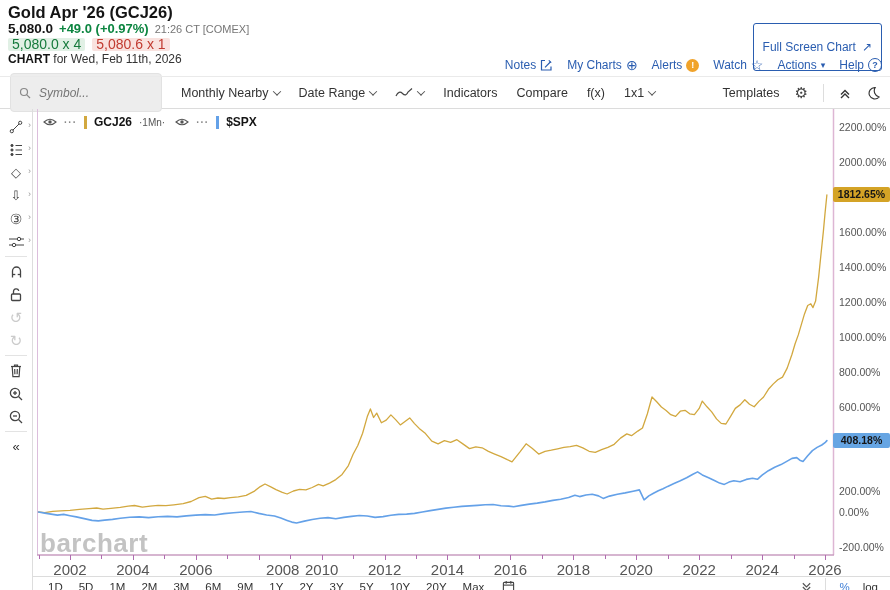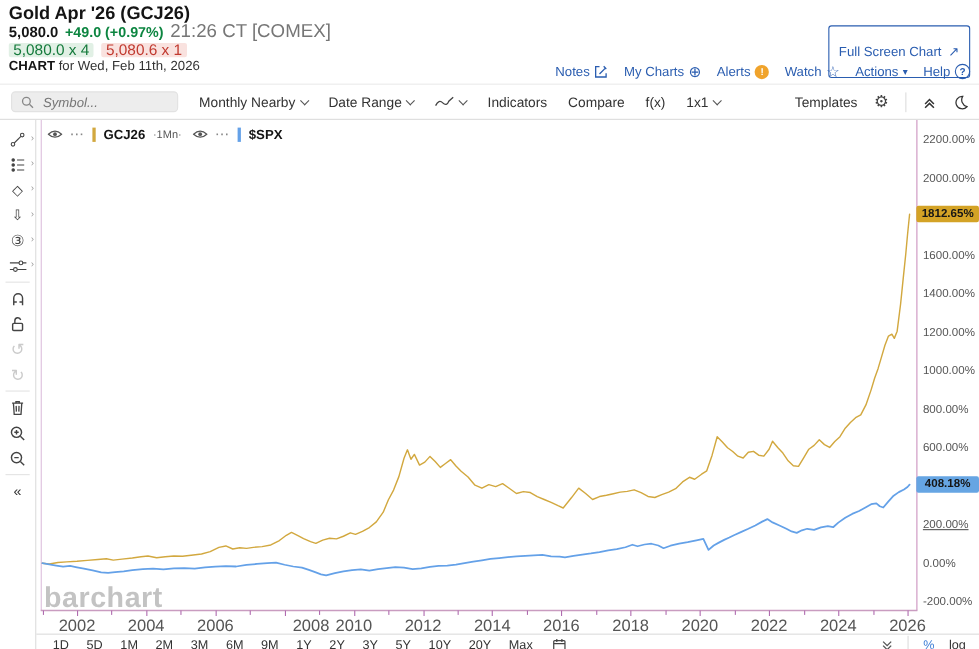--- a/index.html
+++ b/index.html
@@ -7,38 +7,38 @@
   .app{position:relative;width:890px;height:590px;background:#fff;}
   svg{display:block;}
   .icon{display:inline-block;vertical-align:middle;line-height:0;}
 
   
   .hdr{position:relative;height:77px;box-sizing:border-box;padding:3px 8px 0 8px;border-bottom:1px solid #eaeaea;}
   .title{font-size:16.5px;font-weight:bold;color:#141414;line-height:18px;}
   .price-row{display:flex;align-items:baseline;gap:6px;margin-top:1px;line-height:14px;}
   .last{font-size:13.5px;font-weight:bold;color:#141414;}
   .chg{font-size:13px;font-weight:bold;color:#0c8540;}
-  .qtime{font-size:17px;color:#767676;}
+  .qtime{font-size:11px;color:#767676;}
   .chips{display:flex;gap:7px;margin-top:2px;line-height:13px;}
   .chip{font-size:14px;padding:0 4px;border-radius:2px;}
   .chip-bid{background:#e1f0e5;color:#157a3c;}
   .chip-ask{background:#f9e2df;color:#c13a30;}
   .chartfor{margin-top:2px;font-size:12px;color:#333;line-height:13px;}
   .chartfor b{color:#141414;}
   .fs-btn{position:absolute;top:23px;right:8px;display:flex;align-items:center;gap:6px;border:1px solid #2a5db0;border-radius:3px;color:#2a5db0;font-size:12px;padding:16px 9px;cursor:pointer;background:#fff;}
   .links{position:absolute;bottom:4px;right:8px;display:flex;align-items:center;gap:14px;font-size:12px;color:#2a5db0;}
   .lnk{display:flex;align-items:center;gap:4px;cursor:pointer;}
   .badge-orange{display:inline-block;width:13px;height:13px;border-radius:50%;background:#f0a32b;color:#fff;font-size:9px;font-weight:bold;text-align:center;line-height:13px;}
   .circ-q{display:inline-block;width:12px;height:12px;border-radius:50%;border:1.2px solid #2a5db0;font-size:9px;font-weight:bold;text-align:center;line-height:12px;}
   .glyph14{font-size:14px;line-height:14px;}
   .caret-dn{font-size:9px;}
 
   
   .toolbar{display:flex;align-items:center;height:32px;box-sizing:border-box;border-bottom:1px solid #dcdcdc;padding:0 10px;gap:19px;font-size:12.5px;color:#333;}
-  .search{display:flex;align-items:center;gap:6px;background:#ededed;border:1px solid #e2e2e2;border-radius:4px;height:19px;width:152px;padding:0 8px;box-sizing:border-box;}
+  .search{display:flex;align-items:center;gap:6px;background:#ededed;border:1px solid #e2e2e2;border-radius:4px;height:39px;width:152px;padding:0 8px;box-sizing:border-box;}
   .search input{border:none;background:transparent;outline:none;width:100%;font-family:"Liberation Sans",sans-serif;font-style:italic;font-size:12px;color:#777;}
   .tb-item{display:flex;align-items:center;gap:5px;cursor:pointer;white-space:nowrap;}
   .chev{width:5px;height:5px;border-right:1.2px solid #555;border-bottom:1.2px solid #555;transform:rotate(45deg) translate(-1px,-1px);}
   .tb-right{margin-left:auto;display:flex;align-items:center;gap:15px;}
   .vdiv{width:1px;height:18px;background:#ddd;}
   .gear{font-size:15px;color:#444;line-height:15px;}
 
   
   .main{display:flex;height:495px;}
   .sidebar{width:33px;box-sizing:border-box;border-right:1px solid #ddd;padding-top:6px;display:flex;flex-direction:column;align-items:center;}
@@ -366,21 +366,21 @@
           </div>
         <div class="y-axis" id="y-axis">
             <div class="y-label" style="top: 12px;">2200.00%</div>
             <div class="y-label" style="top: 47px;">2000.00%</div>
             <div class="y-label" style="top: 117px;">1600.00%</div>
             <div class="y-label" style="top: 152px;">1400.00%</div>
             <div class="y-label" style="top: 187px;">1200.00%</div>
             <div class="y-label" style="top: 222px;">1000.00%</div>
             <div class="y-label" style="top: 257px;">800.00%</div>
             <div class="y-label" style="top: 292px;">600.00%</div>
-            <div class="y-label" style="top: 362px; text-decoration: underline;">200.00%</div>
+            <div class="y-label" style="top: 376px;">200.00%</div>
             <div class="y-label" style="top: 397px;">0.00%</div>
             <div class="y-label" style="top: 432px;">-200.00%</div>
             <div class="axis-badge" style="top: 78.2862px; background: rgb(212, 163, 38);">1812.65%</div>
             <div class="axis-badge" style="top: 324.068px; background: rgb(102, 165, 227);">408.18%</div>
           </div>
       </div>
 
       <div class="bottom-bar">
         <span id="range-buttons" style="display:flex;align-items:center;">
             <span class="range-btn">1D</span>

